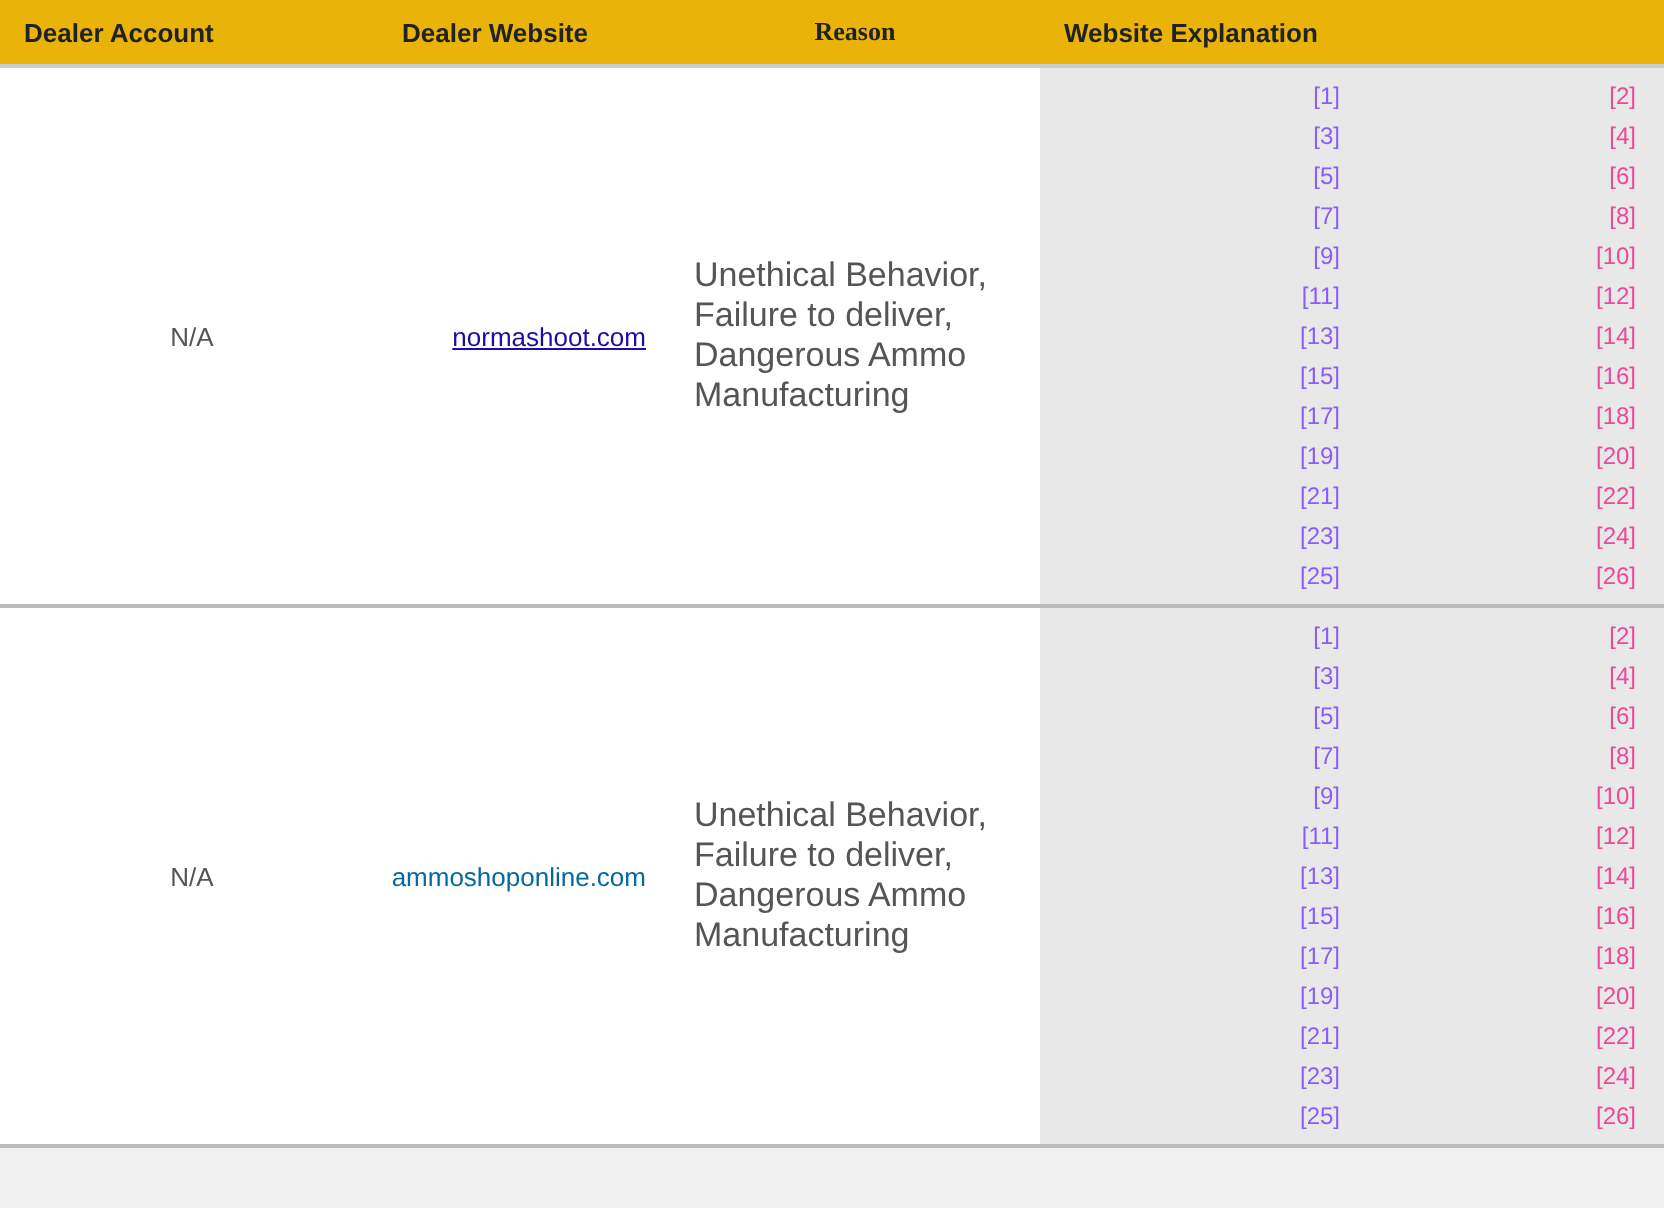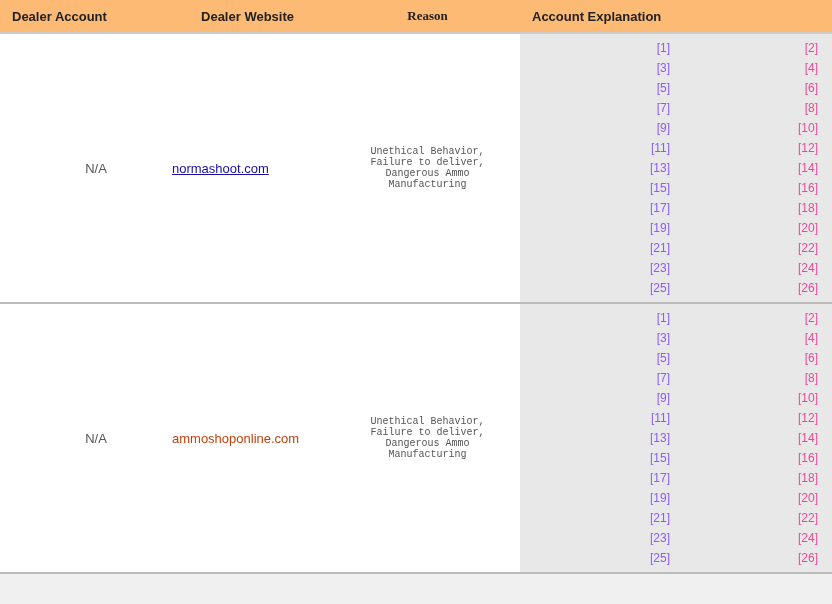--- a/index.html
+++ b/index.html
@@ -8,21 +8,21 @@
       font-size: 13px;
       background: #f0f0f0;
       color: #333;
     }
     table {
       width: 832px;
       border-collapse: collapse;
       background: #fff;
     }
     thead tr {
-      background: #fdba74;
+      background: #eab308;
       border-bottom: 2px solid #ccc;
     }
     thead th {
       padding: 8px 12px;
       text-align: left;
       font-weight: bold;
       font-size: 13px;
       color: #222;
     }
     thead th.col-reason {
@@ -34,37 +34,35 @@
     td {
       padding: 6px 12px;
       vertical-align: middle;
     }
     td.col-dealer-account {
       text-align: center;
       color: #555;
       padding-left: 44px;
     }
     td.col-dealer-website {
-      text-align: left;
+      text-align: right;
     }
     td.col-reason {
-      text-align: center;
       color: #555;
-      font-size: 10px;
-      font-family: Liberation Mono, monospace;
+      font-size: 17px;
     }
     td.col-further {
       padding: 0;
     }
     .website-link {
       color: #1a0dab;
       text-decoration: underline;
     }
     .website-plain {
-      color: #c2410c;
+      color: #0369a1;
     }
     .further-grid {
       display: grid;
       grid-template-columns: 1fr 1fr;
       background: #e8e8e8;
       padding: 4px 8px;
     }
     .further-cell {
       padding: 3px 6px;
       text-align: right;
@@ -89,21 +87,21 @@
   </style>
 </head>
 <body>
 
 <table>
   <thead>
     <tr>
       <th class="col-dealer-account-header">Dealer Account</th>
       <th class="col-dealer-website-header">Dealer Website</th>
       <th class="col-reason-header col-reason">Reason</th>
-      <th class="col-further-header">Account Explanation</th>
+      <th class="col-further-header">Website Explanation</th>
     </tr>
   </thead>
   <tbody id="table-body">
   <tr class="data-row">
         <td class="col-dealer-account">N/A</td>
         <td class="col-dealer-website"><a class="website-link" href="#">normashoot.com</a></td>
         <td class="col-reason">Unethical Behavior, Failure to deliver, Dangerous Ammo Manufacturing</td>
         <td class="col-further">
           <div class="further-grid">
             <div class="further-cell left"><a href="#">[1]</a></div>

